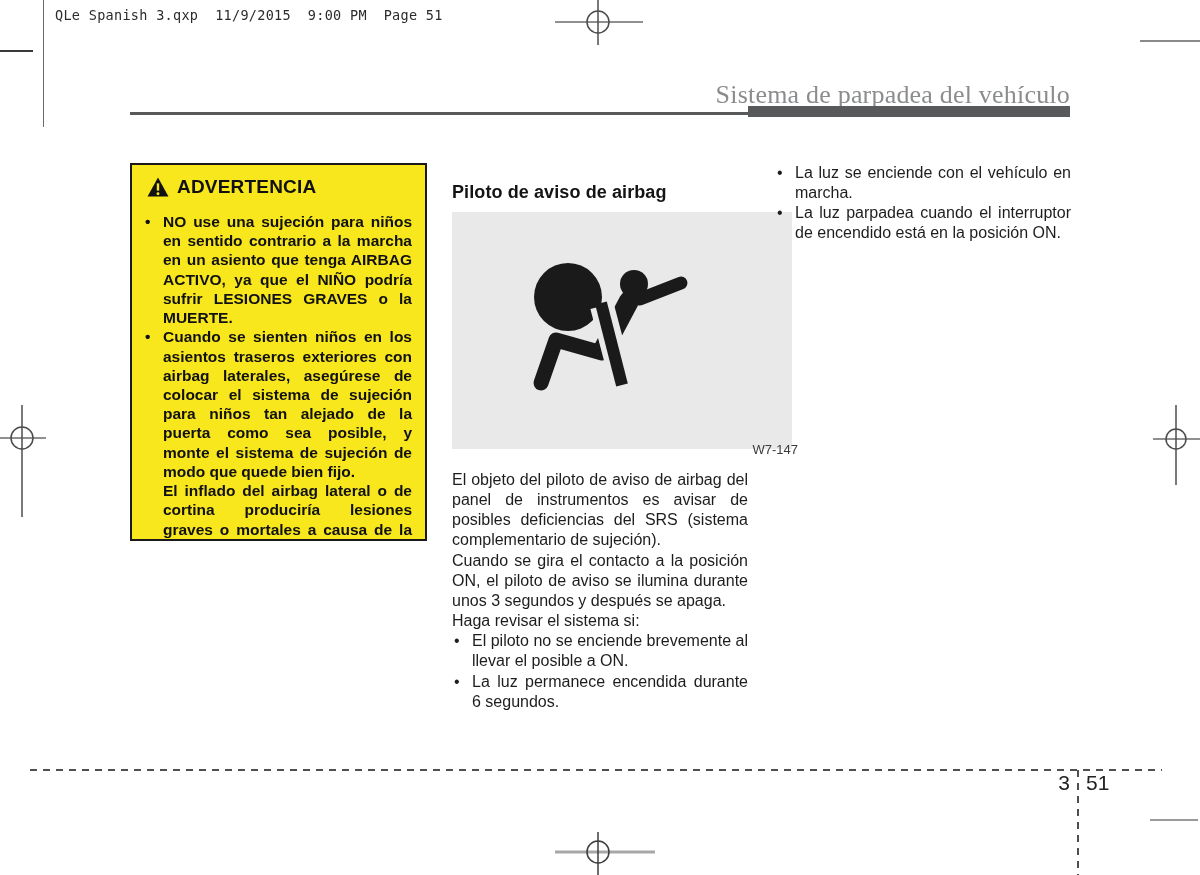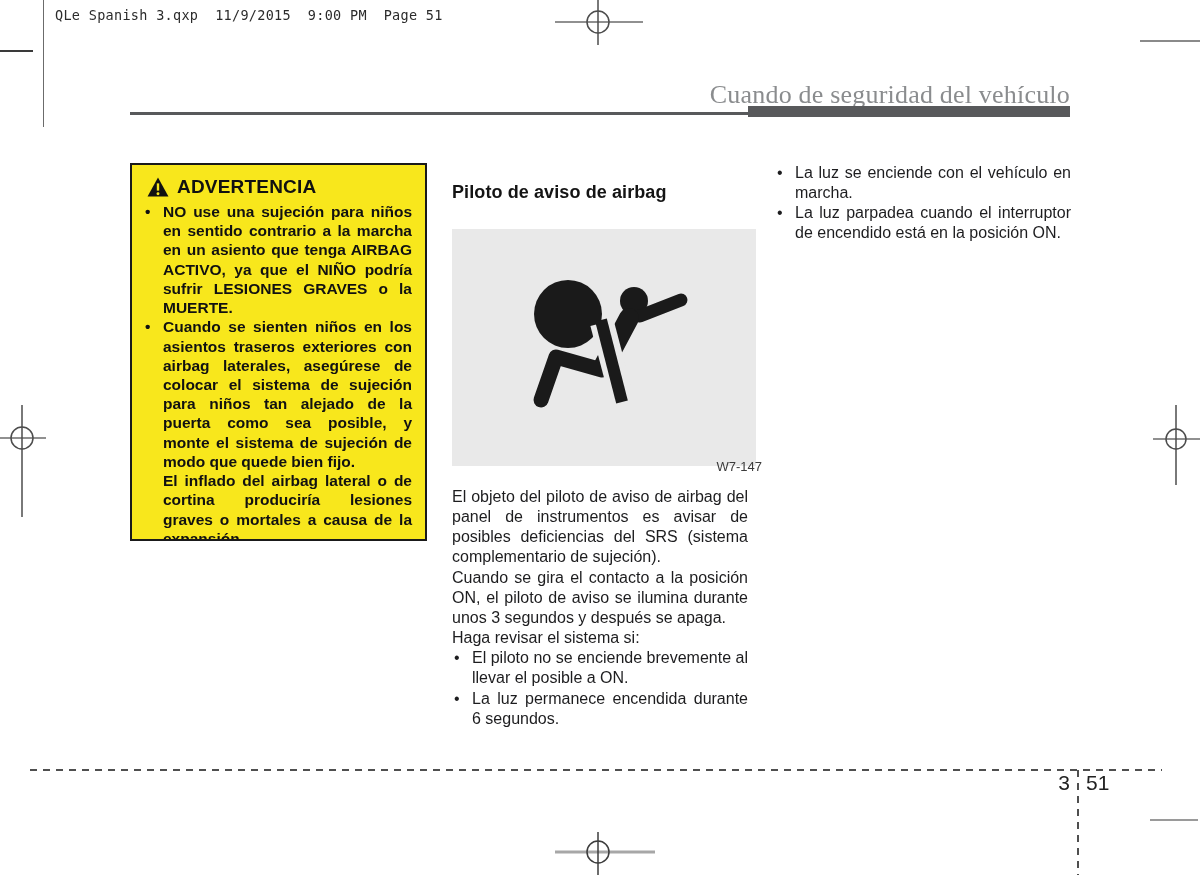--- a/index.html
+++ b/index.html
@@ -61,41 +61,41 @@
   .col3 { left: 775px; width: 296px; }
 
   
   .warning-box {
     width: 297px; height: 378px;
     background: #f8e71c;
     border: 2px solid #1a1a1a;
     padding: 9px 13px 8px 13px;
     overflow: hidden;
   }
-  .warning-title-row { display: flex; align-items: center; gap: 8px; margin: 2px 0 4px 2px; }
+  .warning-title-row { display: flex; align-items: center; gap: 8px; margin: 2px 0 14px 2px; }
   .warning-title {
     font-size: 19px; font-weight: 700; color: #111;
     letter-spacing: 0.2px;
   }
   .warning-box .bullet-item, .warning-box .note {
     font-size: 15.5px; font-weight: 700; line-height: 1.24; color: #111;
   }
   .bullet-item { display: flex; }
   .bullet-marker { width: 18px; flex: 0 0 18px; }
   .bullet-text { flex: 1; text-align: justify; }
   .warning-box .note { margin-left: 18px; text-align: justify; }
 
   
   .section-heading {
     font-size: 18px; font-weight: 700; color: #141414; letter-spacing: 0.1px; margin-top: 19px;
   }
   .figure-box {
     position: relative;
-    margin-top: 26px;
-    width: 304px; height: 237px;
+    margin-top: 9px;
+    width: 340px; height: 237px;
     background: #e9e9e9;
   }
   .figure-box svg { display: block; }
   .figure-label {
     position: absolute;
     right: -6px; bottom: -8px;
     font-size: 13px; color: #3c3c3c;
   }
   .body-copy { margin-top: 21px; }
   .body-copy p, .body-list .bullet-text, .body-list .bullet-marker {
@@ -141,21 +141,21 @@
     <line x1="3" y1="34" x2="50" y2="34" stroke="#6b6b6b" stroke-width="1.5"></line>
     <line x1="26" y1="0" x2="26" y2="80" stroke="#4c4c4c" stroke-width="1.5"></line>
     <circle cx="26" cy="34" r="10" fill="none" stroke="#4c4c4c" stroke-width="1.5"></circle>
   </svg>
   <svg class="regmark" style="left:548px; top:828px;" width="110" height="47">
     <line x1="7" y1="24" x2="107" y2="24" stroke="#a7a7a7" stroke-width="3"></line>
     <line x1="50" y1="4" x2="50" y2="47" stroke="#3c3c3c" stroke-width="1.5"></line>
     <circle cx="50" cy="24" r="11" fill="none" stroke="#3c3c3c" stroke-width="1.5"></circle>
   </svg>
 
-  <div class="page-title">Cuando de seguridad del vehículo</div>
+  <div class="page-title">Sistema de parpadea del vehículo</div>
   <div class="title-bar"></div>
   <div class="title-line"></div>
 
   <div class="col col1">
     <div class="warning-box">
       <div class="warning-title-row">
         <svg width="22" height="20" viewBox="0 0 24 22">
           <polygon points="12,0.5 23.5,21.5 0.5,21.5" fill="#111"></polygon>
           <rect x="10.7" y="7" width="2.6" height="8" fill="#f8e71c"></rect>
           <circle cx="12" cy="18.4" r="1.6" fill="#f8e71c"></circle>

